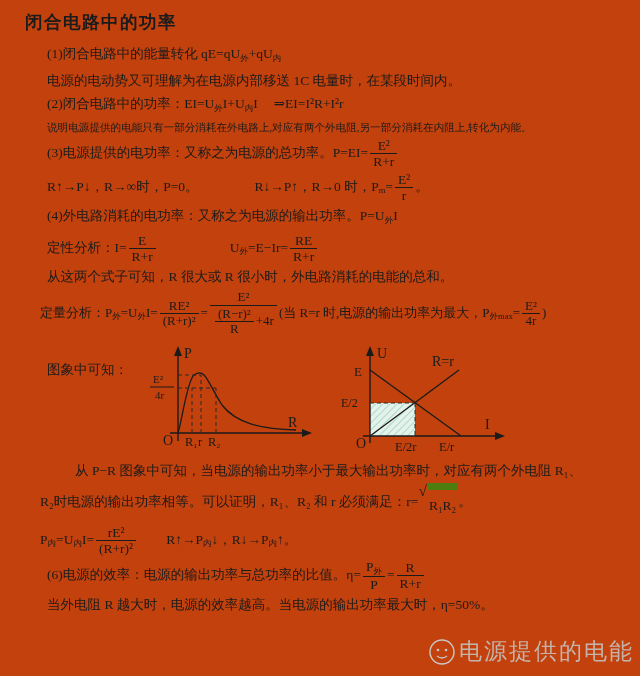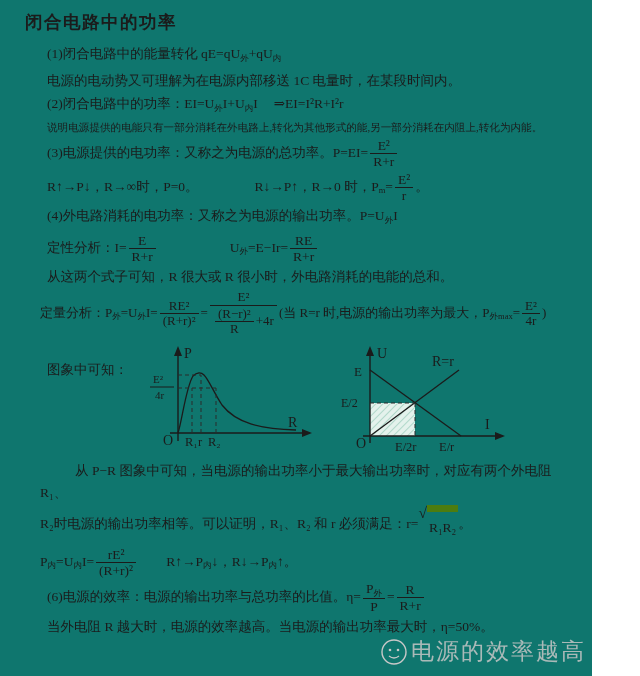--- a/index.html
+++ b/index.html
@@ -1,16 +1,16 @@
 <!DOCTYPE html>
 <html><head>
 <meta charset="utf-8">
 <style>
   html,body{margin:0;padding:0;background:#ffffff;}
-  .page{position:relative;width:592px;height:676px;overflow:hidden;background:#0f766e;
+  .page{position:relative;width:640px;height:676px;overflow:hidden;background:#c2410c;
         color:#1b1b1b;font-family:"Liberation Serif","DejaVu Serif",serif;font-size:13.5px;}
   .title{margin:10px 0 9px 25px;font-size:17.5px;font-weight:bold;letter-spacing:1.5px;}
   .line{margin:0 14px 1px 47px;line-height:22px;}
   .num{}
   .flush{margin-left:40px;}
   .findent{margin-left:40px;text-indent:35px;}
   .small{font-size:10.6px;margin-left:47px;line-height:17px;}
   .tight{font-size:13px;}
   
   .frac{display:inline-block;vertical-align:middle;text-align:center;line-height:1.12;margin:1px 2px;}
@@ -39,21 +39,21 @@
 </head>
 <body>
 
 <div class="page">
 
   <div class="title">闭合电路中的功率</div>
 
   <div class="line num">(1)闭合电路中的能量转化 qE=qU<span class="ss">外</span>+qU<span class="ss">内</span></div>
   <div class="line">电源的电动势又可理解为在电源内部移送 1C 电量时，在某段时间内。</div>
   <div class="line num">(2)闭合电路中的功率：EI=U<span class="ss">外</span>I+U<span class="ss">内</span>I<span class="sp" style="width: 16px;"></span>⇒EI=I²R+I²r</div>
-  <div class="line small">说明电源提供的电能只有一部分消耗在外电路上,转化为其他形式的能,另一部分消耗在内阻上,转化为内能。</div>
+  <div class="line small">说明电源提供的电能只有一部分消耗在外电路上,对应有两个外电阻,另一部分消耗在内阻上,转化为内能。</div>
   <div class="line num">(3)电源提供的电功率：又称之为电源的总功率。P=EI=<span class="frac"><span class="fn">E²</span><span class="fd">R+r</span></span></div>
   <div class="line">R↑→P↓，R→∞时，P=0。<span class="sp" style="width: 56px;"></span>R↓→P↑，R→0 时，P<span class="ss">m</span>=<span class="frac"><span class="fn">E²</span><span class="fd">r</span></span>。</div>
   <div class="line num">(4)外电路消耗的电功率：又称之为电源的输出功率。P=U<span class="ss">外</span>I</div>
   <div class="line">定性分析：I=<span class="frac"><span class="fn">E</span><span class="fd">R+r</span></span><span class="sp" style="width: 72px;"></span>U<span class="ss">外</span>=E−Ir=<span class="frac"><span class="fn">RE</span><span class="fd">R+r</span></span></div>
   <div class="line">从这两个式子可知，R 很大或 R 很小时，外电路消耗的电能的总和。</div>
   <div class="line flush tight">定量分析：P<span class="ss">外</span>=U<span class="ss">外</span>I=<span class="frac"><span class="fn">RE²</span><span class="fd">(R+r)²</span></span>=<span class="frac"><span class="fn">E²</span><span class="fd"><span class="frac"><span class="fn">(R−r)²</span><span class="fd">R</span></span>+4r</span></span>(当 R=r 时,电源的输出功率为最大，P<span class="ss">外max</span>=<span class="frac"><span class="fn">E²</span><span class="fd">4r</span></span>)</div>
 
   <div class="figrow">
     <div class="figlabel">图象中可知：</div>
 
@@ -115,16 +115,16 @@
   <div class="line num">(6)电源的效率：电源的输出功率与总功率的比值。η=<span class="frac"><span class="fn">P<span class="ss">外</span></span><span class="fd">P</span></span>=<span class="frac"><span class="fn">R</span><span class="fd">R+r</span></span></div>
   <div class="line">当外电阻 R 越大时，电源的效率越高。当电源的输出功率最大时，η=50%。</div>
 
   <div class="wm">
     <svg width="34" height="34" viewBox="0 0 34 34">
       <circle cx="17" cy="18" r="12" fill="none" stroke="#c8c8c8" stroke-width="1.4"></circle>
       <circle cx="13" cy="16" r="1.3" fill="#c8c8c8"></circle>
       <circle cx="21" cy="16" r="1.3" fill="#c8c8c8"></circle>
       <path d="M12,22 Q17,26 22,22" fill="none" stroke="#c8c8c8" stroke-width="1.3"></path>
     </svg>
-    <span class="wmtext">电源的效率越高</span>
+    <span class="wmtext">电源提供的电能</span>
   </div>
 
 </div>
 
 </body></html>

